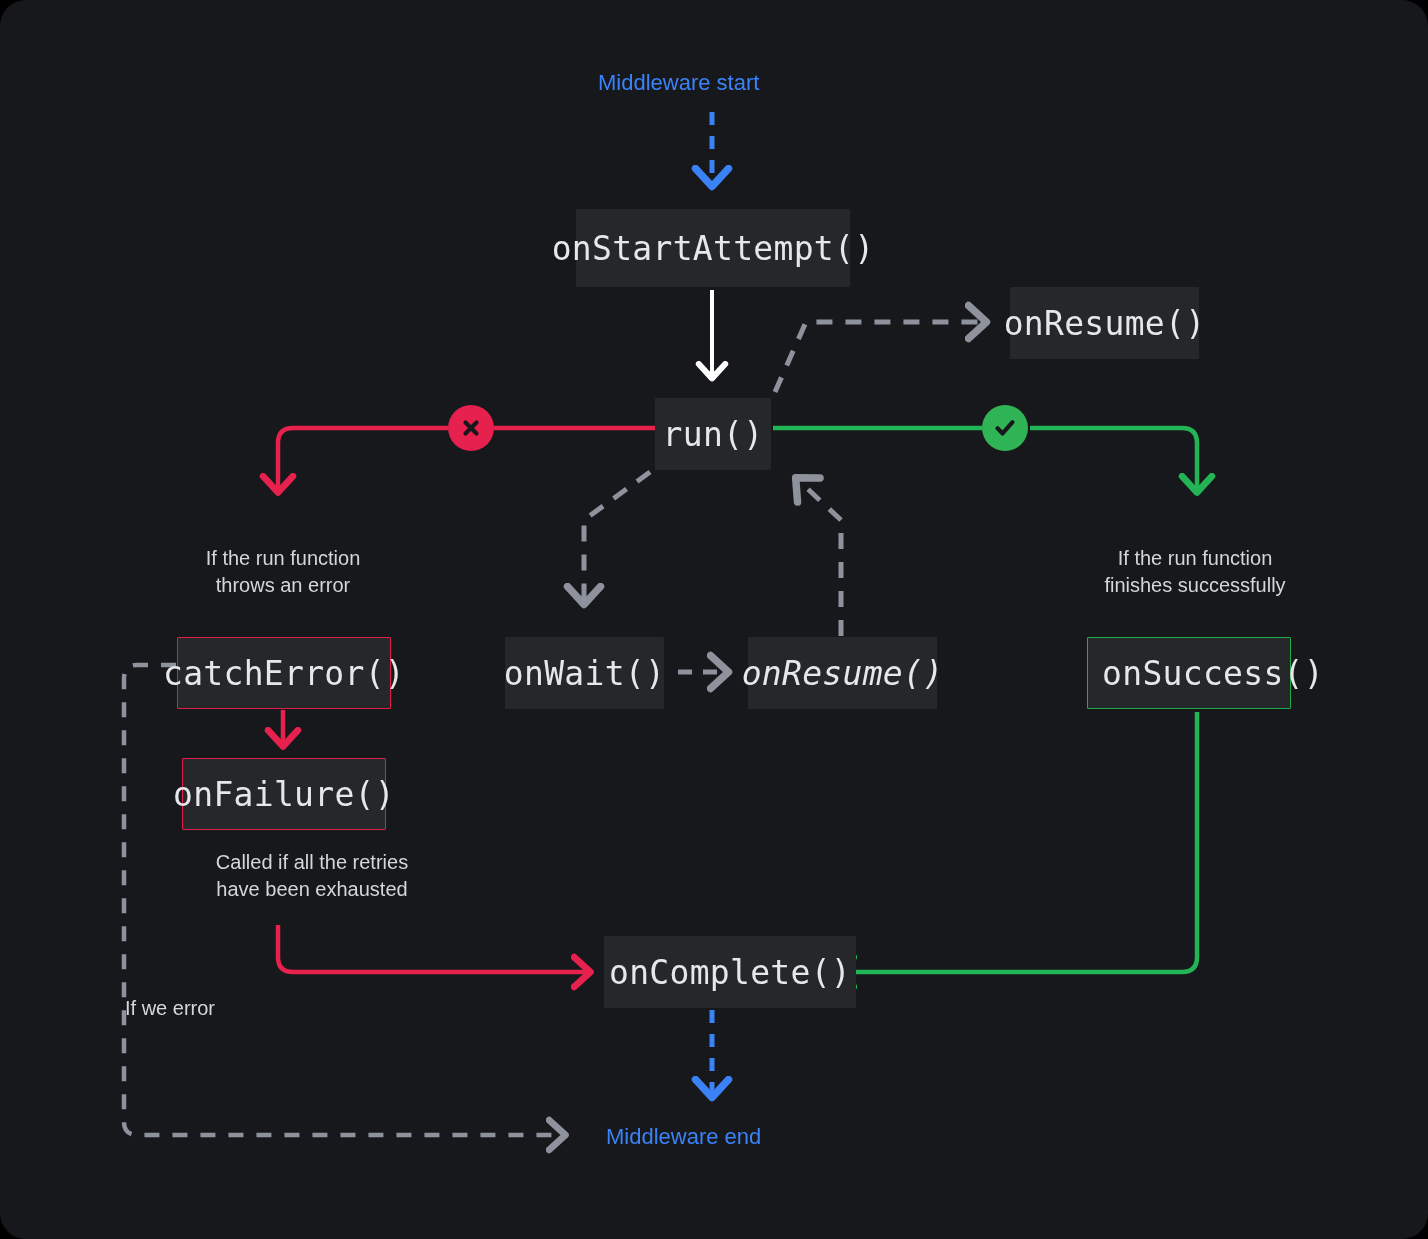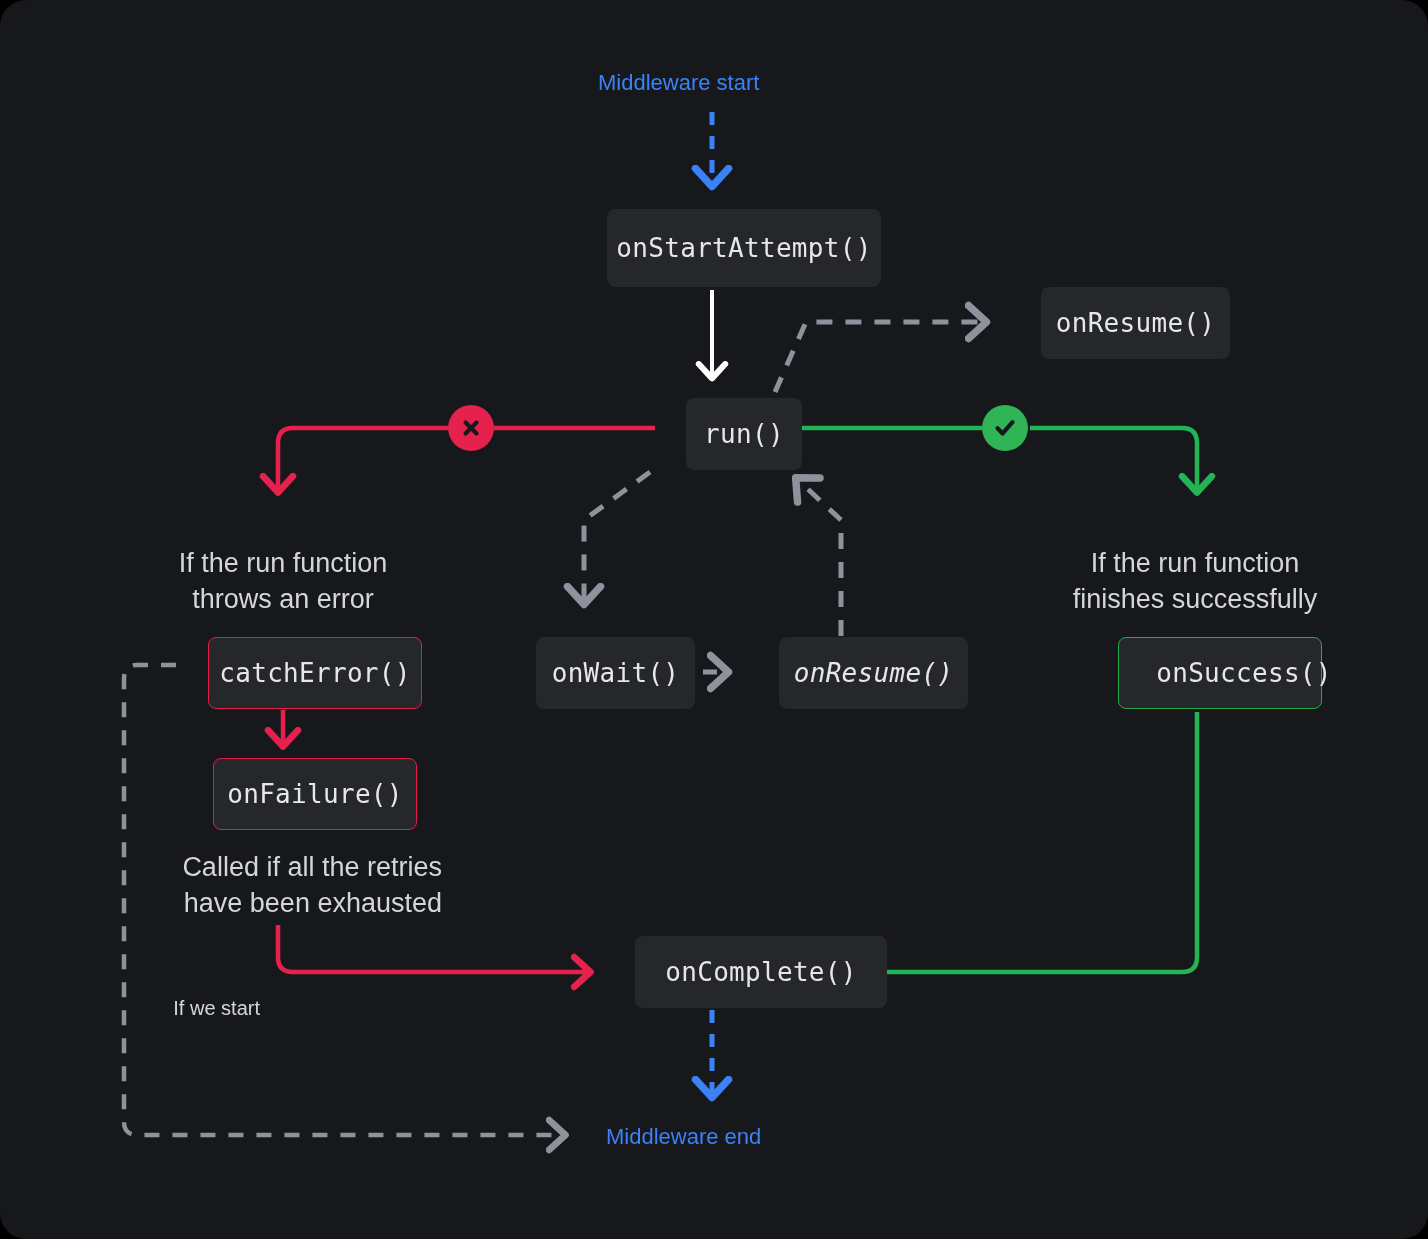--- a/index.html
+++ b/index.html
@@ -25,57 +25,56 @@
     position: absolute;
     left: 0;
     top: 0;
     width: 1428px;
     height: 1239px;
     pointer-events: none;
   }
   .node {
     position: absolute;
     background: #26272b;
-    border-radius: 8px;
+    border-radius: 1px;
     display: flex;
     align-items: center;
     justify-content: center;
     font-family: "DejaVu Sans Mono", "Liberation Mono", monospace;
-    font-size: 26px;
+    font-size: 33px;
     color: #e6e7ea;
     letter-spacing: 0.3px;
     box-sizing: border-box;
     border: 1px solid transparent;
-    margin-left: 31px;
   }
   .node.err {
     border: 1px solid #e11d48;
   }
   .node.ok {
     border: 1px solid #22a94b;
     padding-left: 48px;
   }
   .terminal {
     position: absolute;
     color: #3b82f6;
     font-size: 22px;
     font-family: "Liberation Sans", sans-serif;
     white-space: nowrap;
   }
   .note {
     position: absolute;
     color: #d4d6da;
-    font-size: 27px;
+    font-size: 20px;
     line-height: 1.35;
     text-align: center;
     white-space: pre-line;
     font-family: "Liberation Sans", sans-serif;
   }
   .note.left-align {
-    text-align: right;
+    text-align: center;
   }
   .badge {
     position: absolute;
     width: 46px;
     height: 46px;
     border-radius: 50%;
     display: flex;
     align-items: center;
     justify-content: center;
   }
@@ -171,15 +170,15 @@
 
   <div class="note" style="left:133px; top:545px; width:300px;">If the run function
 throws an error</div>
 
   <div class="note" style="left:1039px; top:545px; width:312px;">If the run function
 finishes successfully</div>
 
   <div class="note left-align" style="left:182px; top:849px; width:260px;">Called if all the retries
 have been exhausted</div>
 
-  <div class="note left-align" style="left:80px; top:995px; width:180px; font-size:20px;">If we start</div>
+  <div class="note left-align" style="left:80px; top:995px; width:180px; font-size:20px;">If we error</div>
 
 </div>
 
 </body></html>

